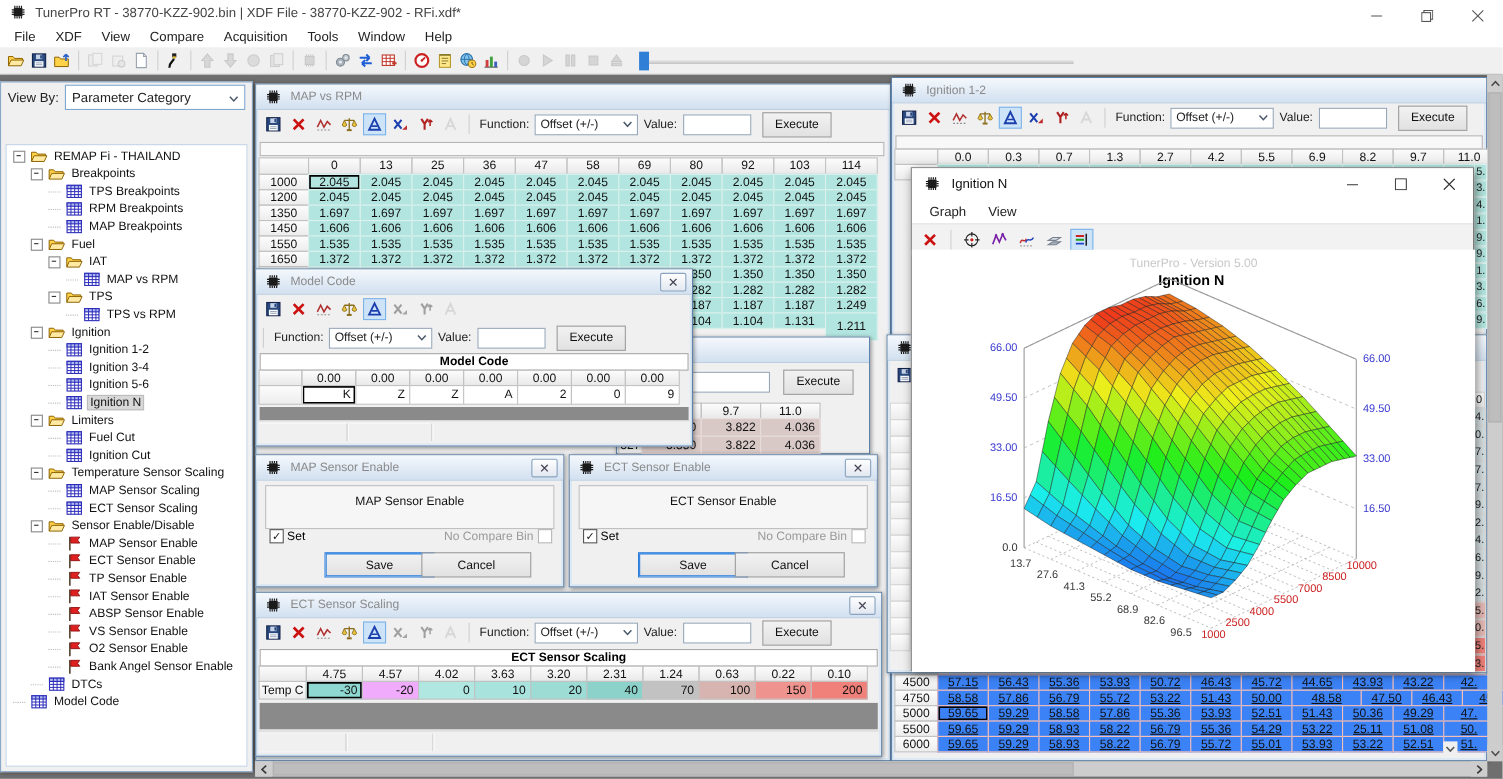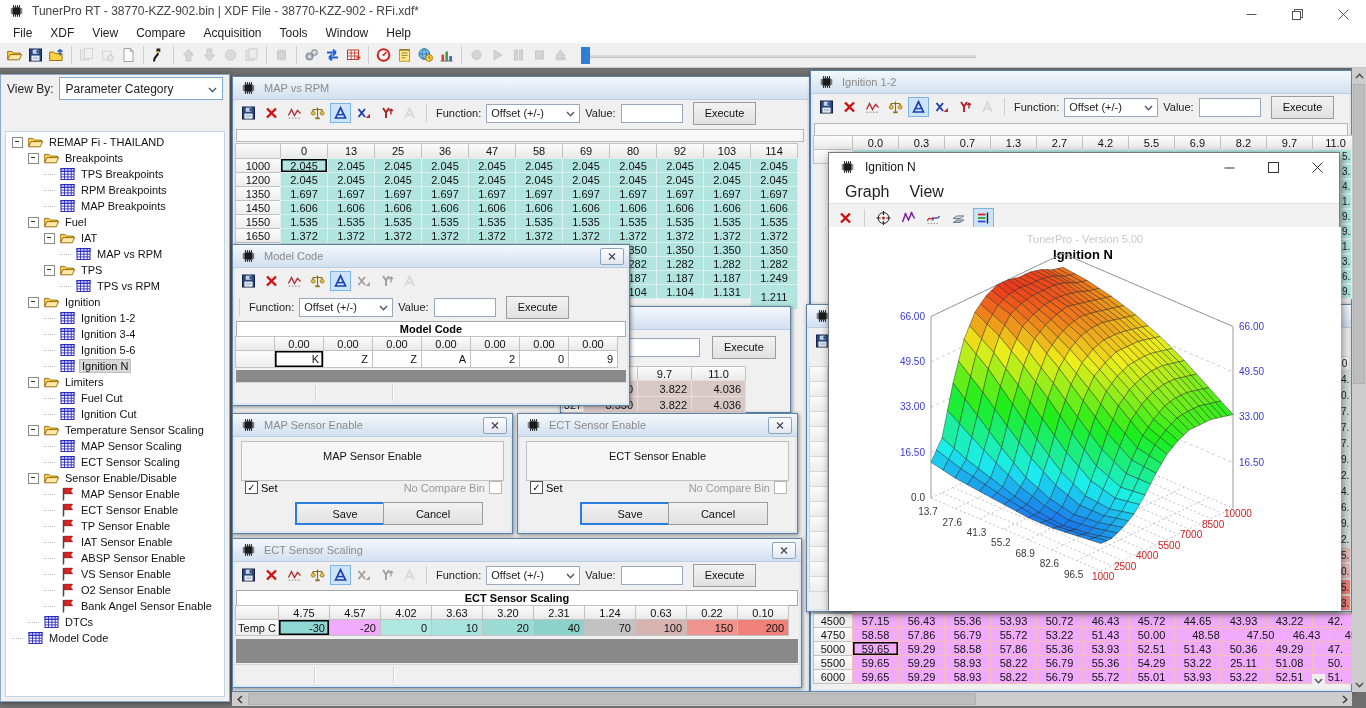--- a/index.html
+++ b/index.html
@@ -32,21 +32,21 @@
   .btn{height:21px;padding:0 11px;background:linear-gradient(#f2f2f2,#e1e1e1);border:1px solid #9c9c9c;font-size:11px;display:flex;align-items:center;justify-content:center;color:#111;}
   .btn.focus{border:1px solid #2a7ede;box-shadow:0 0 0 1px #2a7ede inset;}
   .lbl{margin:0 3px;white-space:nowrap;}
   
   .grid{position:absolute;}
   .grow{display:flex;}
   .gh,.gl,.gc{box-sizing:border-box;border:1px solid #c2c2c2;margin-left:-1px;margin-top:-1px;display:flex;align-items:center;justify-content:center;font-size:11px;color:#111;background:#fff;overflow:hidden;white-space:nowrap;}
   .gh{background:linear-gradient(#fcfcfc,#e9e9e9);}
   .gl{background:linear-gradient(#fcfcfc,#ededed);}
   .gc.teal{background:#b2e5df;border-color:#dcf1ed;}
-  .gc.red{background:#f0abfc;border-color:#f6beb8;}
+  .gc.red{background:#3b82f6;border-color:#f6beb8;text-decoration:underline;}
   .gc.pink{background:#d8c9c7;border-color:#e9dedc;}
   .sel{box-shadow:inset 0 0 0 1.6px #000;}
   .gtitle{box-sizing:border-box;border:1px solid #a8a8a8;background:#fff;font-weight:bold;font-size:11px;display:flex;align-items:center;justify-content:center;}
   .sunken{position:absolute;background:#f8f8f8;border:1px solid #b5b5b5;box-sizing:border-box;}
   .darkfill{position:absolute;background:#8a8a8a;}
   .statusbar{position:absolute;left:2px;right:2px;bottom:2px;height:20px;background:#f0f0f0;border-top:1px solid #d6d6d6;display:flex;align-items:center;}
   .sseg{height:16px;border-right:1px solid #d0d0d0;box-shadow:1px 0 0 #fff;}
   
   #ptree{position:absolute;background:#f0f0f0;border:1px solid #8aa8c8;box-shadow:1px 1px 4px rgba(0,0,0,.4);box-sizing:border-box;}
   #ptree .phdr{height:24px;display:flex;align-items:center;padding:0 6px;font-size:12px;color:#777;}
@@ -65,21 +65,21 @@
   .sb{position:absolute;background:#cdcdcd;}
   .sb .sthumb{position:absolute;background:#bdbdbd;border:1px solid #b0b0b0;box-sizing:border-box;}
   .sarrow{position:absolute;display:flex;align-items:center;justify-content:center;color:#4a4a4a;background:#cdcdcd;font-size:9px;}
   
   #ignN{position:absolute;background:#fff;border:1px solid #7a7a7a;box-shadow:2px 3px 9px rgba(0,0,0,.5);box-sizing:border-box;}
   #ignN .ntbar{height:28px;display:flex;align-items:center;padding-left:8px;background:#fff;}
   #ignN .ntitle{font-size:12px;color:#111;margin-left:7px;}
   #ignN .nbtns{margin-left:auto;display:flex;height:28px;}
   #ignN .nb{width:44px;display:flex;align-items:center;justify-content:center;color:#333;}
   #ignN .nmenu{height:22px;display:flex;align-items:center;padding-left:6px;background:#fff;}
-  #ignN .nmenu .mi{font-size:16px;color:#222;padding:2px 10px;}
+  #ignN .nmenu .mi{font-size:12px;color:#222;padding:2px 10px;}
   #ignN .ntools{height:27px;display:flex;align-items:center;background:#f2f2f2;padding-left:6px;gap:4px;border-top:1px solid #e4e4e4;border-bottom:1px solid #e4e4e4;}
   .fragwin{position:absolute;background:#f0f0f0;border:1px solid #5f83a8;box-shadow:1px 1px 4px rgba(0,0,0,.45);box-sizing:border-box;}
   .enable-box{position:absolute;background:#f6f6f6;border:1px solid #c0c0c0;display:flex;justify-content:center;padding-top:8px;font-size:11px;color:#111;box-sizing:border-box;}
   .cb{width:13px;height:13px;background:#fff;border:1px solid #555;display:flex;align-items:center;justify-content:center;font-size:10px;color:#111;box-sizing:border-box;}
   .cb.dis{border-color:#b5b5b5;}
   .cellcol{position:absolute;}
   .cellcol .cc{box-sizing:border-box;border:1px solid #d8d8d8;font-size:10px;display:flex;align-items:center;padding-left:1px;color:#222;overflow:hidden;}
 </style>
 </head>
 <body>

